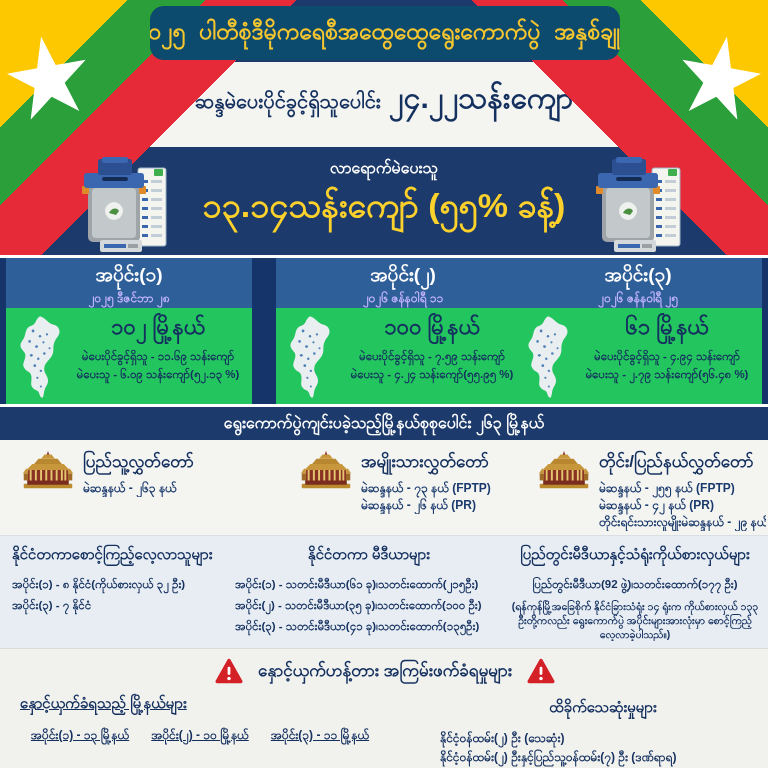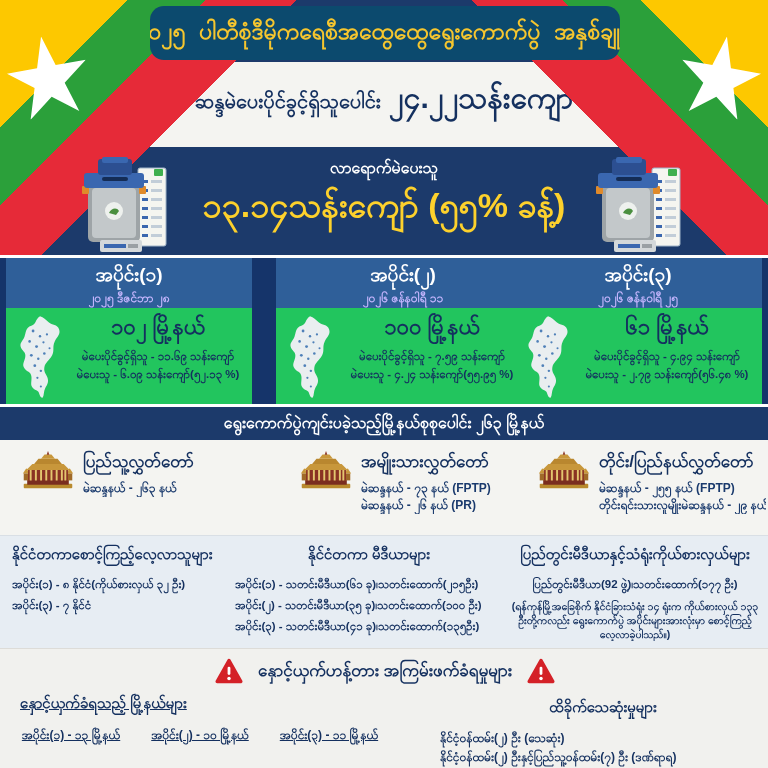--- a/index.html
+++ b/index.html
@@ -81,21 +81,21 @@
   .obs-line{font-size:11.5px;font-weight:600;line-height:21px;white-space:nowrap;}
   .obs-note{font-size:10.5px;font-weight:600;line-height:14px;margin-top:4px;white-space:normal;}
 
   
   .warn-head{position:absolute;left:150px;top:8px;width:470px;display:flex;align-items:center;
              justify-content:center;gap:14px;}
   .warn-head-title{font-size:17px;font-weight:700;color:#14305f;white-space:nowrap;}
   .warn-tri{width:30px;height:28px;flex:none;}
   .warn-left{position:absolute;left:20px;top:44px;width:360px;text-align:left;color:#14305f;text-decoration:underline;}
   .warn-left-title{font-size:15px;font-weight:700;white-space:nowrap;}
-  .warn-items{margin-top:12px;display:flex;justify-content:center;gap:31px;font-size:12px;font-weight:700;white-space:nowrap;}
+  .warn-items{margin-top:12px;display:flex;justify-content:center;gap:22px;font-size:12px;font-weight:700;white-space:nowrap;}
   .warn-right{position:absolute;left:440px;top:48px;width:326px;color:#14305f;}
   .warn-right-title{text-align:center;font-size:15px;font-weight:700;white-space:nowrap;}
   .warn-right-lines{margin-top:10px;font-size:12px;font-weight:600;line-height:19px;text-align:left;}
   .warn-right-lines div{white-space:nowrap;}
 </style>
 </head>
 <body>
 
 <svg width="0" height="0" style="position:absolute" aria-hidden="true">
   <defs>
@@ -270,20 +270,21 @@
       </div>
     </div>
 
     <div class="hl-item hl-i3">
       <svg class="hl-icon">
           <use href="#sym-parliament"></use>
         </svg>
       <div class="hl-text">
         <div class="hl-title">တိုင်း/ပြည်နယ်လွှတ်တော်</div>
         <div class="hl-line">မဲဆန္ဒနယ် - ၂၅၅ နယ် (FPTP)</div>
+        <div class="hl-line">မဲဆန္ဒနယ် - ၄၂ နယ် (PR)</div>
         <div class="hl-line">တိုင်းရင်းသားလူမျိုးမဲဆန္ဒနယ် - ၂၉ နယ်</div>
       </div>
     </div>
 
   </div>
 
   <div class="row row-observers">
 
     <div class="obs-col obs-int">
       <div class="obs-title">နိုင်ငံတကာစောင့်ကြည့်လေ့လာသူများ</div>

